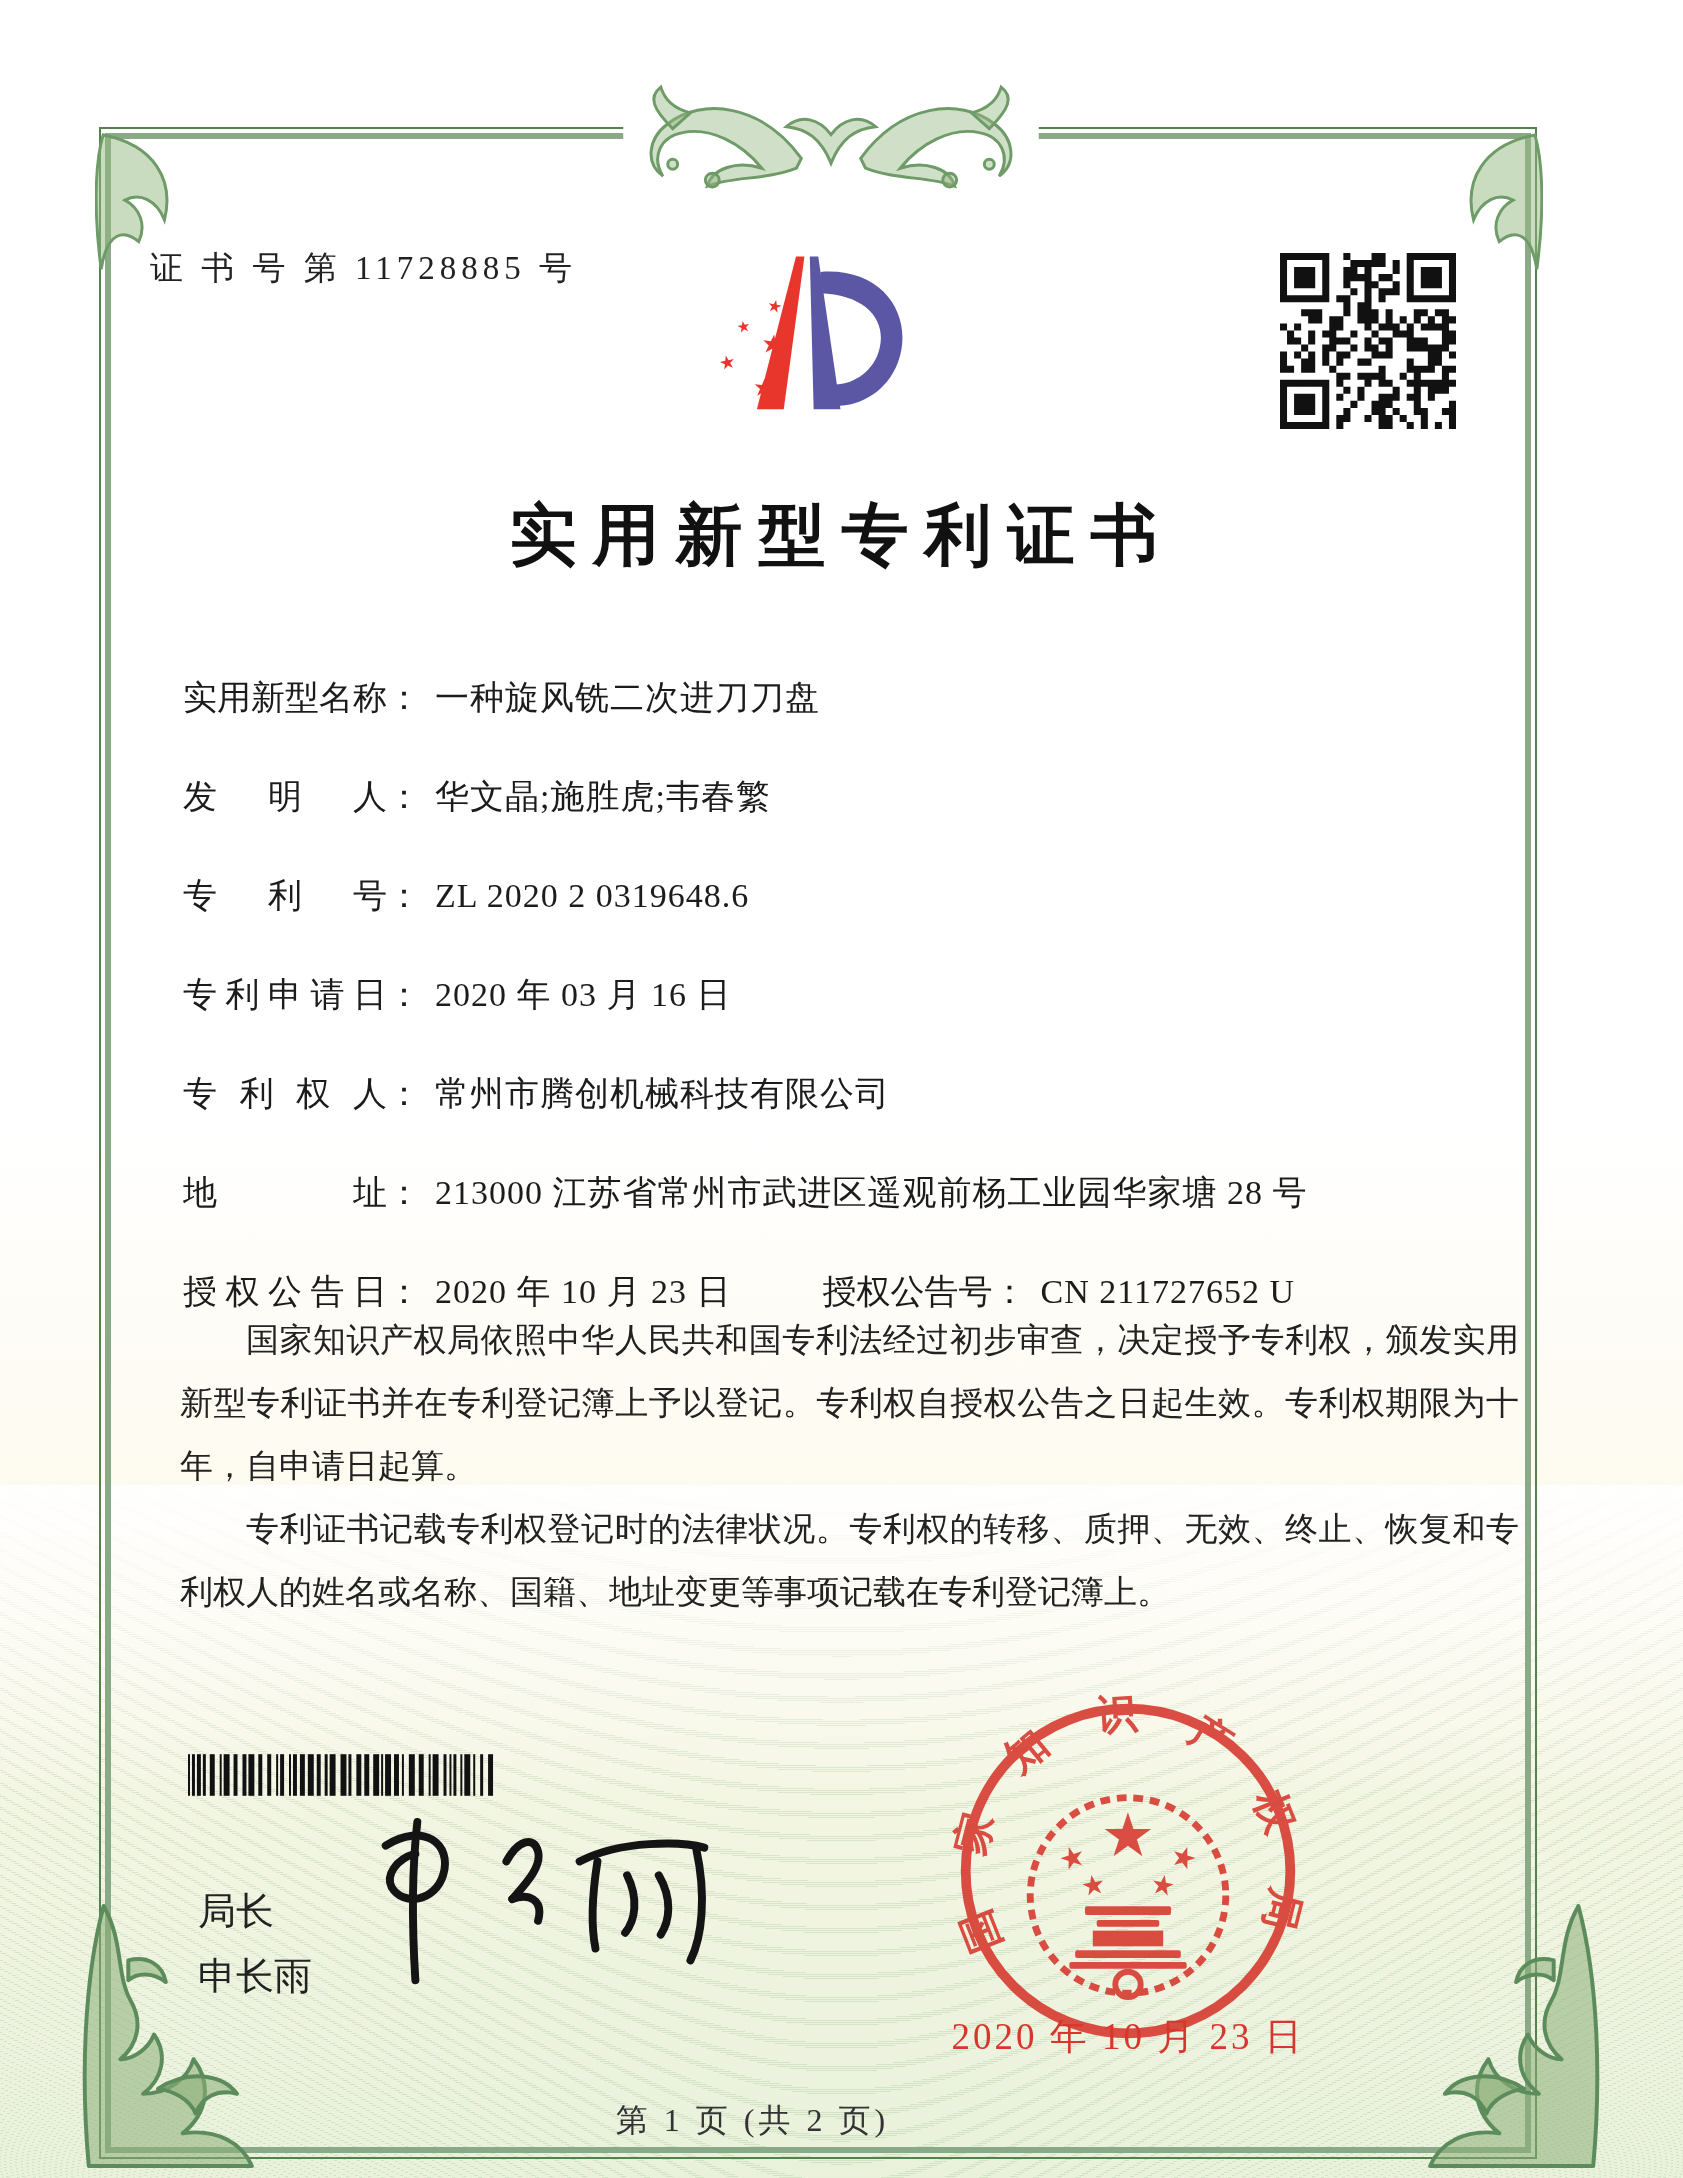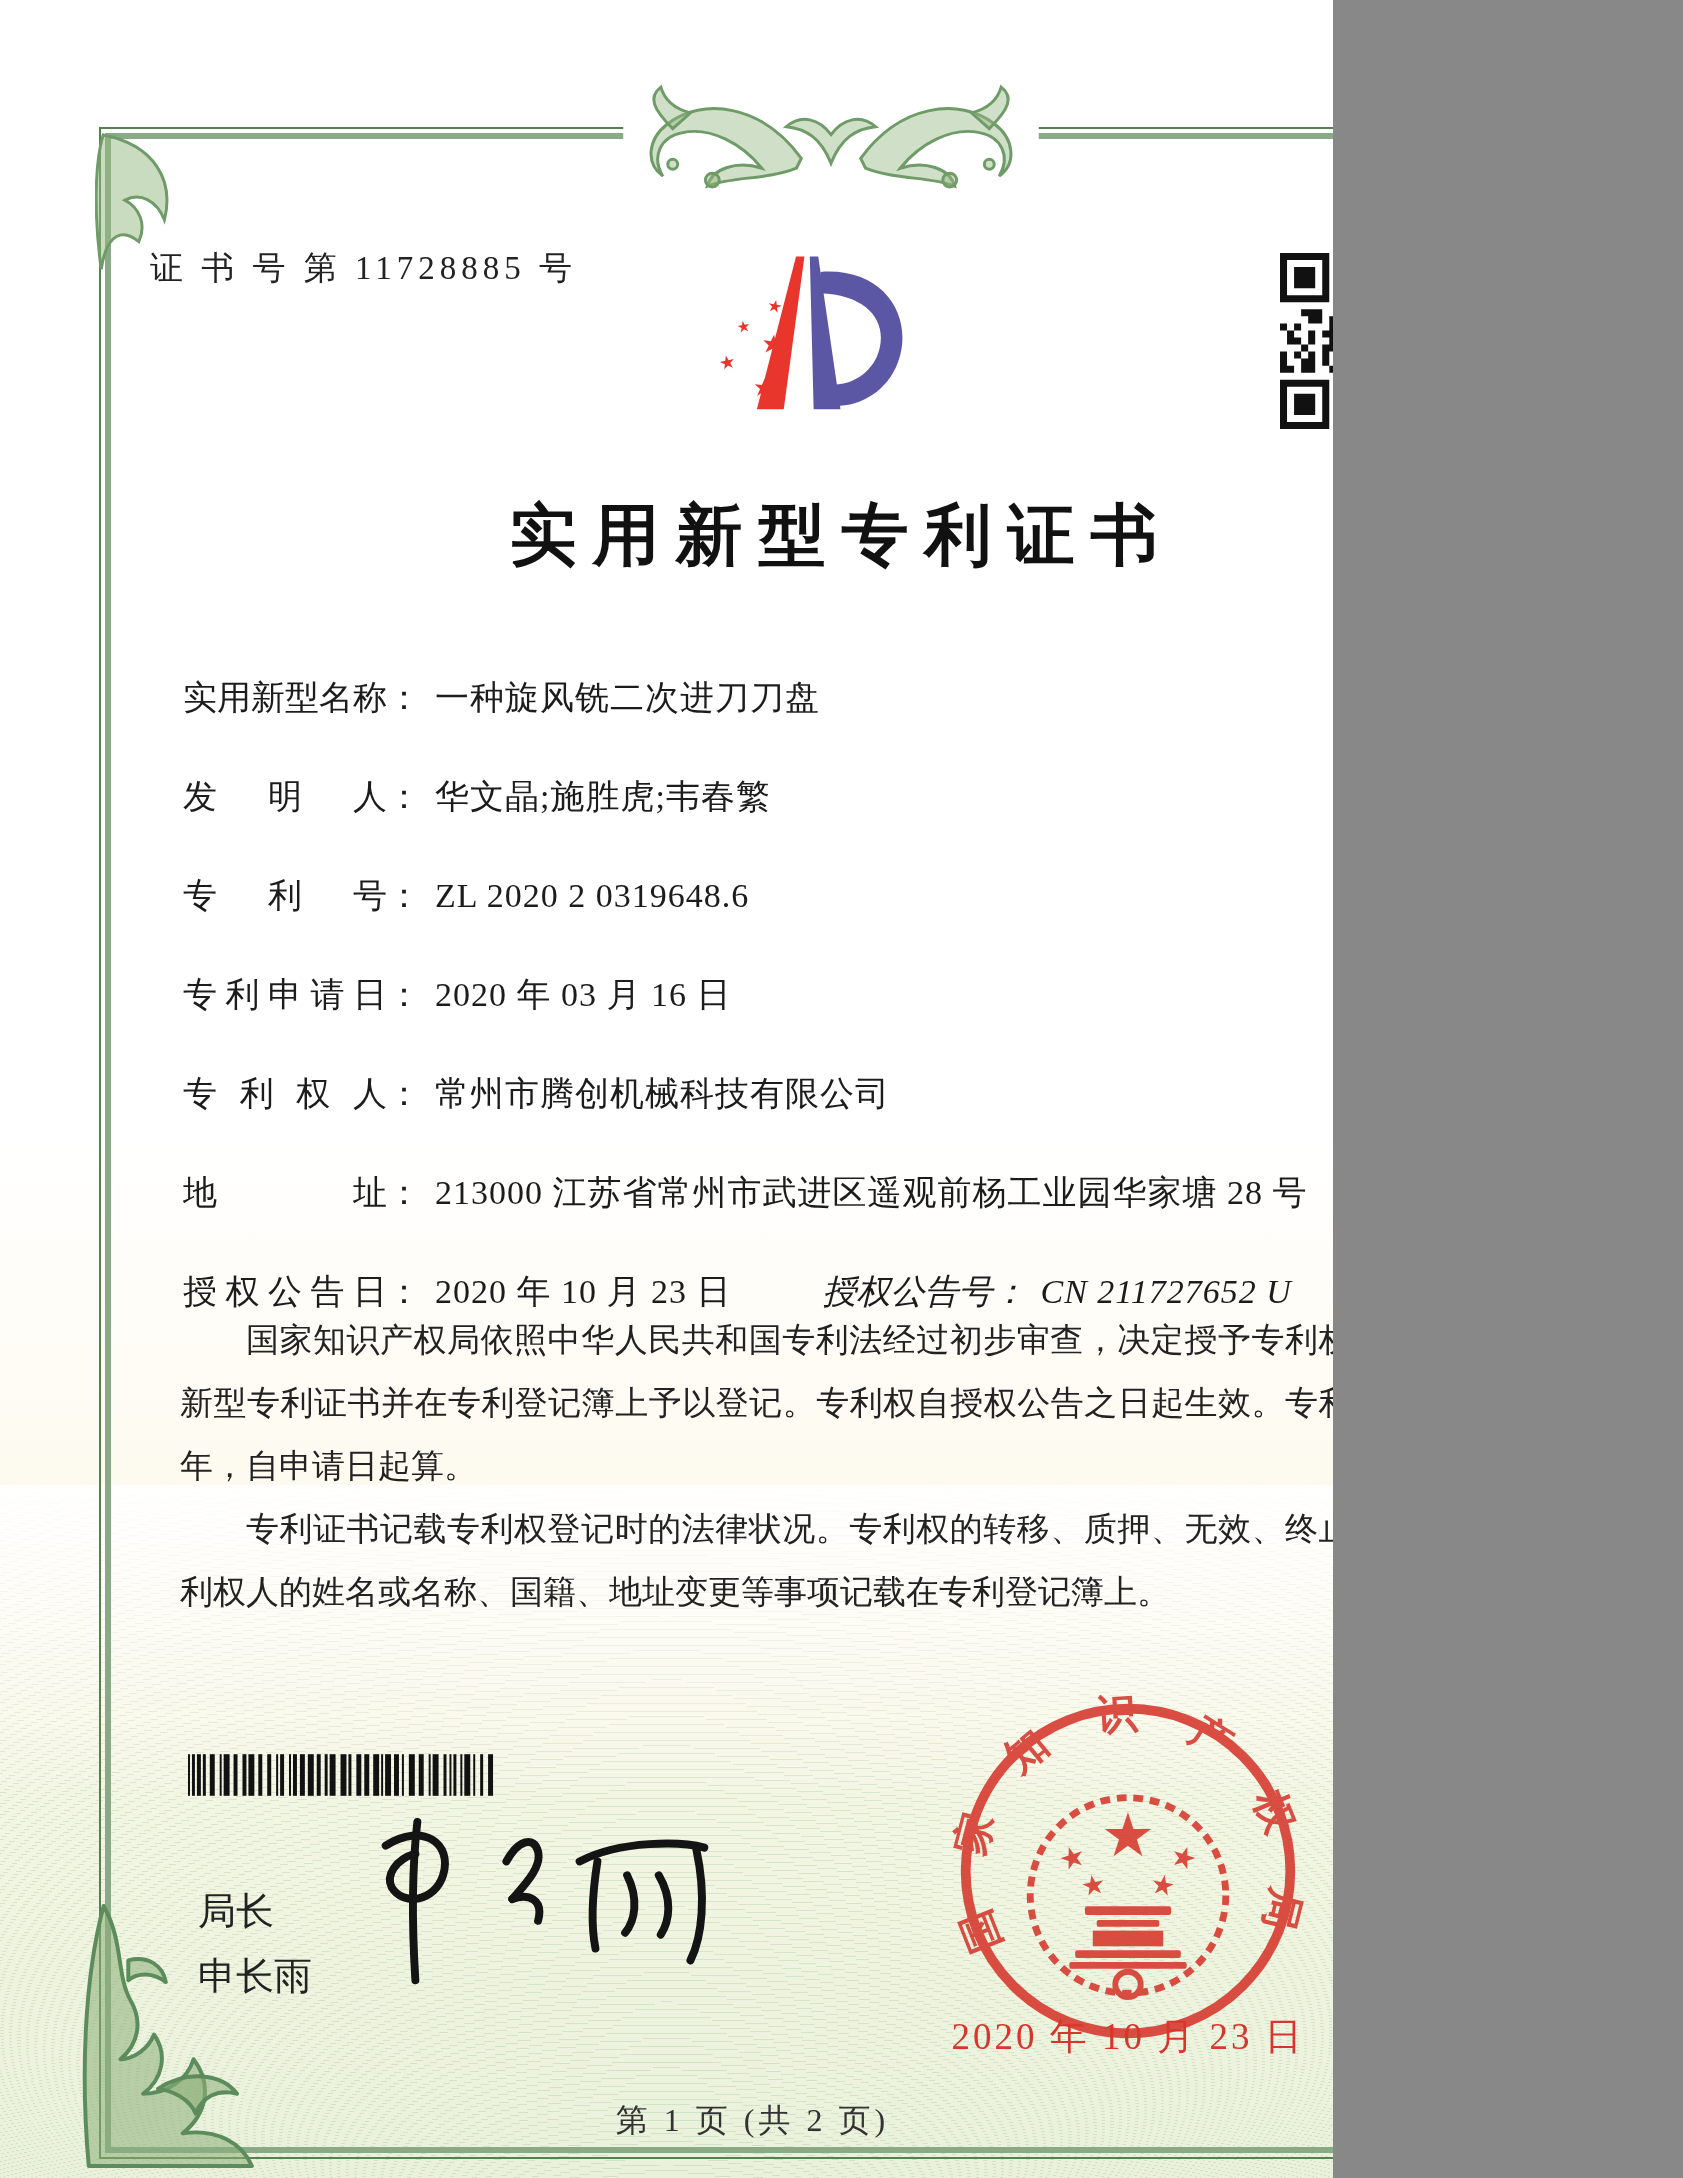--- a/index.html
+++ b/index.html
@@ -1,17 +1,17 @@
 <!DOCTYPE html>
 <html><head>
 <meta charset="utf-8">
 <style>
   html,body{margin:0;padding:0;background:#888;}
   #page{
-    position:relative;width:1333px;height:2178px;overflow:hidden;
+    position:relative;width:1683px;height:2178px;overflow:hidden;
     background:linear-gradient(180deg,#ffffff 0%,#ffffff 52%,#fdf9ec 72%,#f2f5e2 84%,#e9f1db 100%);
     font-family:"Liberation Serif","DejaVu Serif",serif;color:#1c1c1c;
   }
   
   #waves{
     position:absolute;left:0;right:0;top:1485px;bottom:0;pointer-events:none;
     background:
       linear-gradient(180deg,rgba(255,255,255,.95) 0%,rgba(255,255,255,0) 45%),
       repeating-radial-gradient(130% 55% at 50% 118%,
         rgba(116,166,105,.20) 0px, rgba(116,166,105,.20) 1.6px,
@@ -37,21 +37,21 @@
     font-size:67px;font-weight:bold;letter-spacing:16px;color:#111;
   }
   .fields{position:absolute;left:183px;top:653px;width:1346px;margin-top:22px;}
   .frow{height:99px;font-size:34px;white-space:nowrap;}
   .flabel{
     display:inline-block;width:204px;text-align:justify;text-align-last:justify;
     vertical-align:top;
   }
   .fcolon{display:inline-block;margin-right:14px;}
   .fvalue{letter-spacing:1px;}
-  .fcol2{display:inline-block;margin-left:91px;font-style:italic;}
+  .fcol2{display:inline-block;margin-left:91px;}
   .fcol2 .flabel{width:170px;}
   .paras{
     position:absolute;left:180px;top:1309px;width:1339px;
     font-size:33px;line-height:63px;text-align:justify;color:#222;
   }
   .paras p{margin:0;text-indent:2em;}
   .barcode{position:absolute;left:188px;top:1754px;}
   .officer{position:absolute;left:198px;top:1879px;font-size:38px;line-height:65px;
     font-family:"Liberation Sans","DejaVu Sans",sans-serif;color:#222;}
   .signature{position:absolute;left:356px;top:1804px;}

